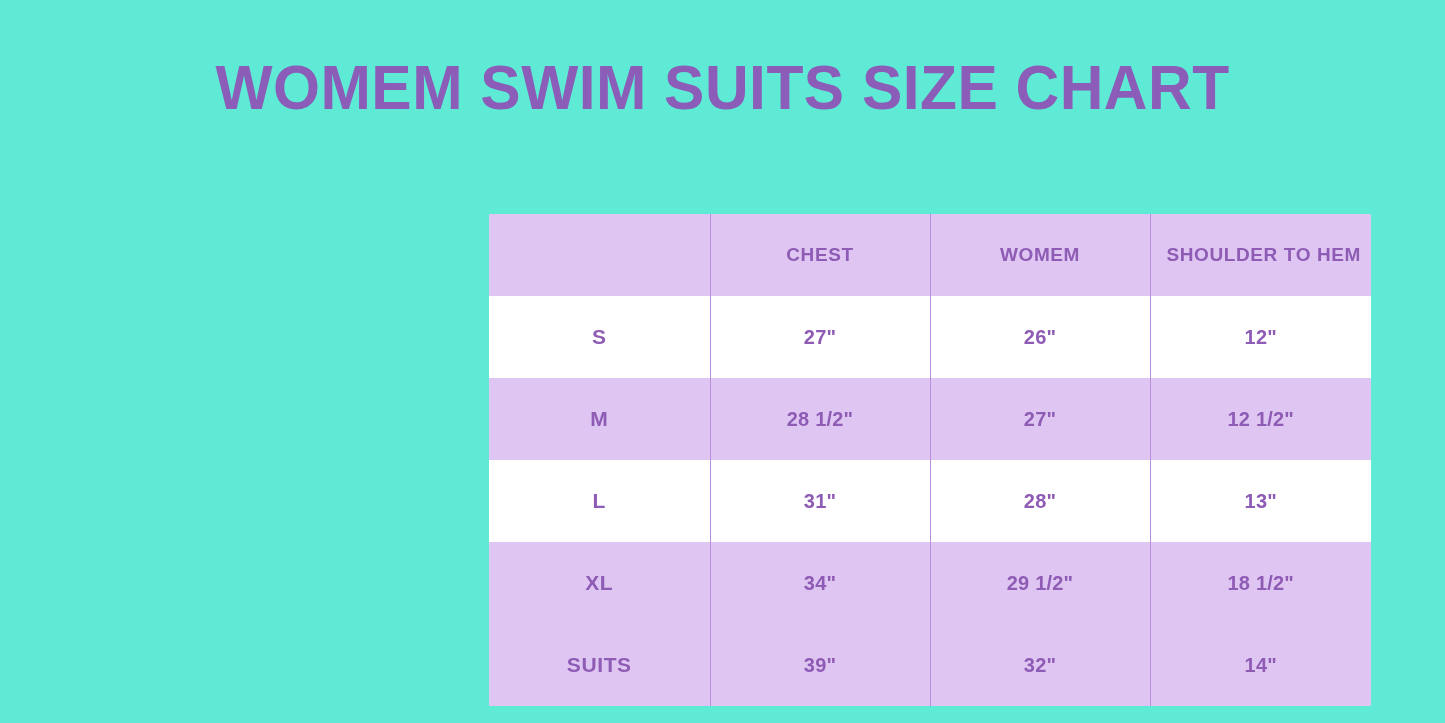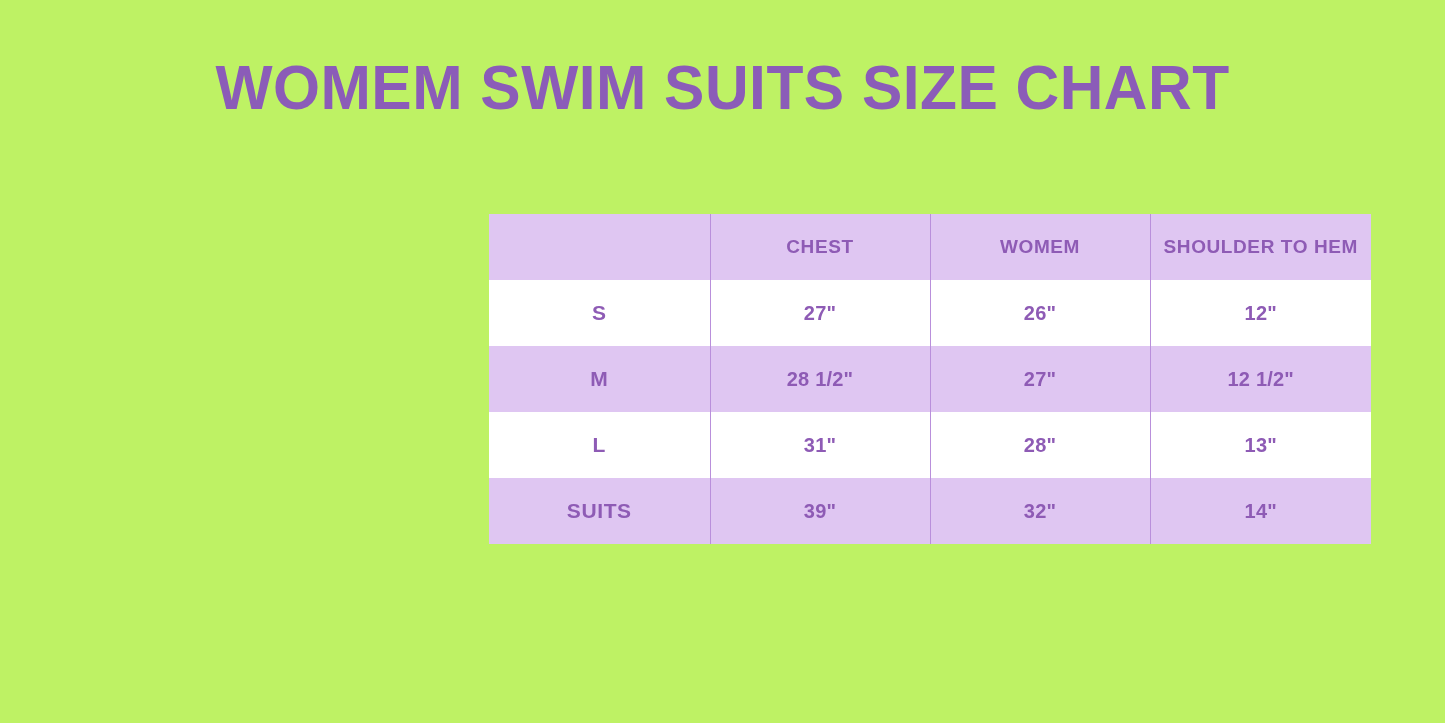--- a/index.html
+++ b/index.html
@@ -12,21 +12,21 @@
     height: 723px;
     background: #ffffff;
     font-family: "Liberation Sans", sans-serif;
     overflow: hidden;
   }
 
   #page {
     position: relative;
     width: 1445px;
     height: 723px;
-    background: #bef264;
+    background: #5eead4;
   }
 
   
   #chart-title {
     position: absolute;
     left: 0;
     top: 52px;
     width: 1445px;
     text-align: center;
     color: #8B5CB8;
@@ -55,21 +55,21 @@
   }
 
   table#size-table col.c-size  { width: 221px; }
   table#size-table col.c-chest { width: 220px; }
   table#size-table col.c-waist { width: 220px; }
   table#size-table col.c-hem   { width: 221px; }
 
   table#size-table td,
   table#size-table th {
     height: 50px;
-    padding: 8px;
+    padding: 16px;
     margin: 0;
     text-align: center;
     vertical-align: middle;
     color: #8E5BB5;
     font-family: "Liberation Sans", sans-serif;
     font-weight: bold;
     font-size: 20px;
     letter-spacing: 0.2px;
     white-space: nowrap;
     border: 0;
@@ -141,20 +141,26 @@
             <td>27"</td>
             <td>12 1/2"</td>
           </tr>
           <tr class="row-plain">
             <td class="cell-size">L</td>
             <td>31"</td>
             <td>28"</td>
             <td>13"</td>
           </tr>
           <tr class="row-shaded">
+            <td class="cell-size">XL</td>
+            <td>34"</td>
+            <td>29 1/2"</td>
+            <td>18 1/2"</td>
+          </tr>
+          <tr class="row-shaded">
             <td class="cell-size">SUITS</td>
             <td>39"</td>
             <td>32"</td>
             <td>14"</td>
           </tr>
         </tbody>
     </table>
   </div>
 
 </div>

